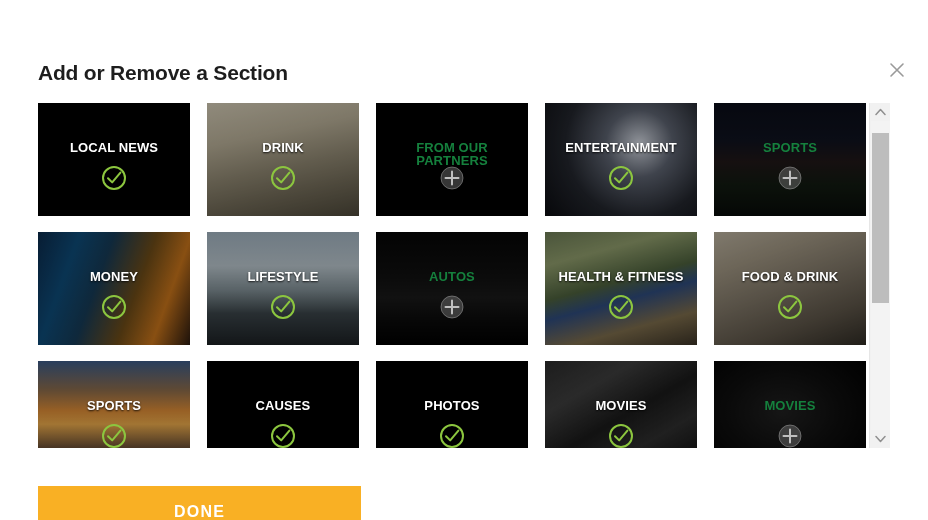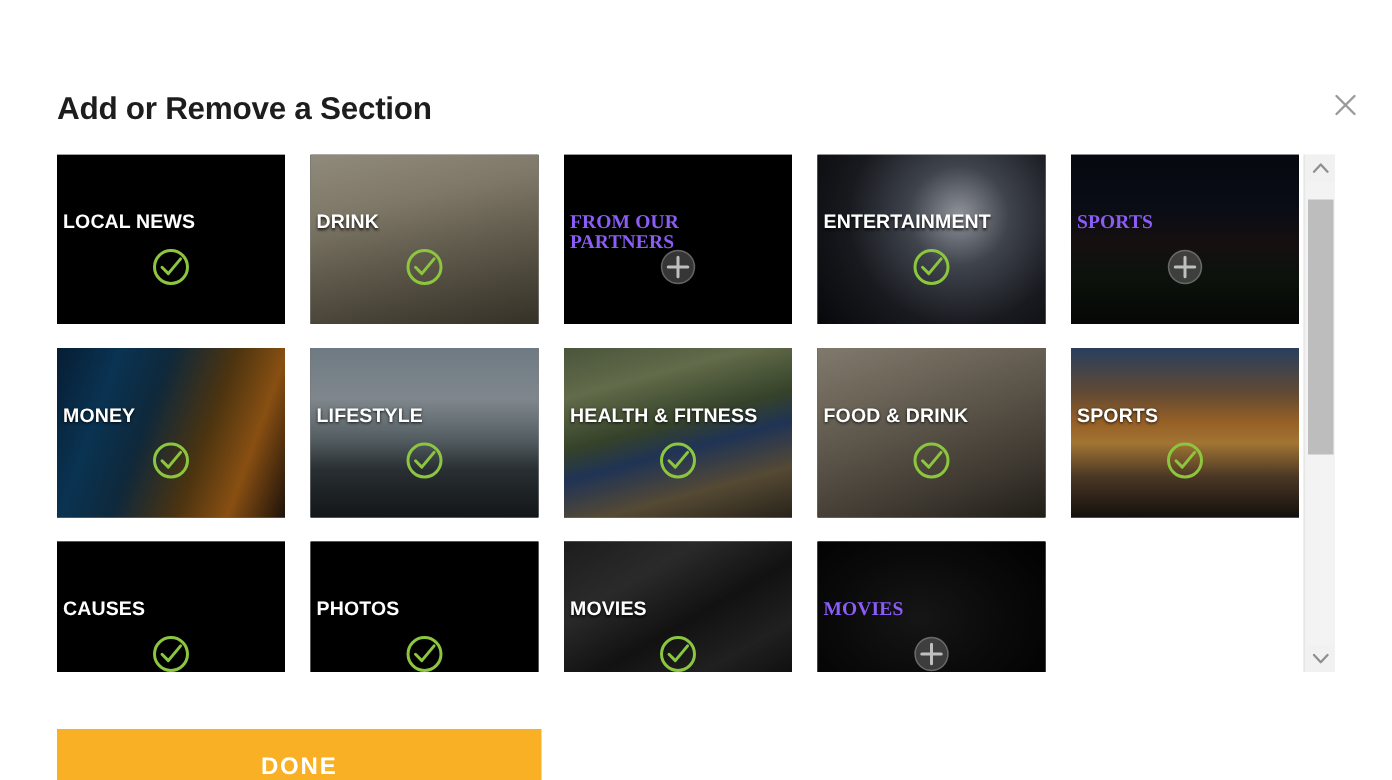--- a/index.html
+++ b/index.html
@@ -66,29 +66,30 @@
   .tile .shade {
     position: absolute; inset: 0;
     background: rgba(0,0,0,0.30);
   }
   .tile.off .shade {
     background: rgba(0,0,0,0.62);
   }
   .tile-label {
     position: absolute;
     top: 38px; left: 0; right: 0;
+    text-align: center;
     font-size: 13px;
     font-weight: bold;
     letter-spacing: 0.1px;
     color: #ffffff;
     text-shadow: 0 1px 2px rgba(0,0,0,0.85);
     padding: 0 4px;
     line-height: 1;
   }
-  .tile.off .tile-label { color: #8b5cf6; text-shadow: none; font-family: Liberation Serif, serif; }
+  .tile.off .tile-label { color: #15803d; text-shadow: none; }
   .tile-state {
     position: absolute;
     top: 62px; left: 0; right: 0;
     display: flex; justify-content: center;
   }
   .tile-state svg { display: block; }
 
   
   .scrollbar {
     position: absolute;
@@ -257,20 +258,31 @@
           <div class="photo bg-lifestyle"></div>
           <div class="shade"></div>
           <div class="tile-label">LIFESTYLE</div>
           <div class="tile-state">
             <svg width="26" height="26" viewBox="0 0 26 26">
               <circle cx="13" cy="13" r="11" fill="none" stroke="#8cc63f" stroke-width="2"></circle>
               <path d="M7 13.2 L11.2 17.4 L19.4 7.6" fill="none" stroke="#8cc63f" stroke-width="2" stroke-linecap="round" stroke-linejoin="round"></path>
             </svg>
           </div>
         </div>
+        <div class="tile off">
+          <div class="photo bg-autos"></div>
+          <div class="shade"></div>
+          <div class="tile-label">AUTOS</div>
+          <div class="tile-state">
+            <svg width="26" height="26" viewBox="0 0 26 26">
+              <circle cx="13" cy="13" r="11" fill="rgba(120,120,120,0.45)" stroke="rgba(160,160,160,0.55)" stroke-width="1"></circle>
+              <path d="M13 6.5 V19.5 M6.5 13 H19.5" fill="none" stroke="#bfbfbf" stroke-width="2" stroke-linecap="round"></path>
+            </svg>
+          </div>
+        </div>
         <div class="tile on">
           <div class="photo bg-health"></div>
           <div class="shade"></div>
           <div class="tile-label">HEALTH &amp; FITNESS</div>
           <div class="tile-state">
             <svg width="26" height="26" viewBox="0 0 26 26">
               <circle cx="13" cy="13" r="11" fill="none" stroke="#8cc63f" stroke-width="2"></circle>
               <path d="M7 13.2 L11.2 17.4 L19.4 7.6" fill="none" stroke="#8cc63f" stroke-width="2" stroke-linecap="round" stroke-linejoin="round"></path>
             </svg>
           </div>

